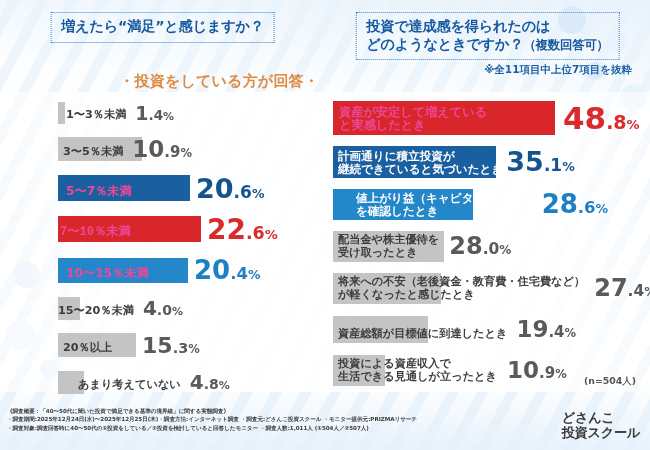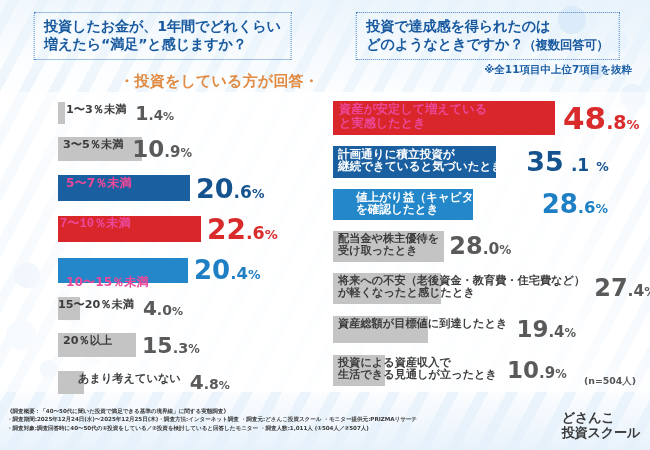--- a/index.html
+++ b/index.html
@@ -130,21 +130,21 @@
 
   .row {
     position: relative;
     display: flex;
     align-items: center;
   }
 
   .bar-wrap {
     position: relative;
     display: flex;
-    align-items: flex-start;
+    align-items: flex-end;
   }
   .bar {
     position: absolute;
     left: 0;
     top: 0;
     height: 100%;
     z-index: 0;
   }
   .bar-label {
     position: relative;
@@ -242,21 +242,20 @@
   <div class="dot" style="left:596px; top:108px; width:14px; height:14px;"></div>
 
   <div class="bg-center-veil"></div>
 </div>
 
 <div id="content">
 
   <section class="panel panel-left">
 
     <div class="title-box">
-      <div class="line">投資したお金が、1年間でどれくらい</div>
       <div class="line">増えたら“満足”と感じますか？</div>
     </div>
 
     <div class="respondent-note">・投資をしている方が回答・</div>
 
     <div class="rows rows-left">
 
       <div class="row" style="height:34px;">
         <div class="bar-wrap" style="height:22px;">
           <div class="bar b-gray" style="width:7px;"></div>
@@ -377,21 +376,21 @@
             <span style="font-size:19px;">.8</span>
             <span style="font-size:13px;">%</span>
         </div>
       </div>
 
       <div class="row" style="height:43px;">
         <div class="bar-wrap" style="height:32px;">
           <div class="bar b-navy" style="width:163px;"></div>
           <div class="bar-label lab-sm-w" style="padding-left:5px;"><span>計画通りに積立投資が</span><br><span>継続できていると気づいたとき</span></div>
         </div>
-        <div class="val c-navy" style="margin-left:20px;gap:7px;">
+        <div class="val c-navy" style="margin-left:0;">
           <span style="font-size:27px;">35</span>
             <span style="font-size:17px;">.1</span>
             <span style="font-size:12.5px;">%</span>
         </div>
       </div>
 
       <div class="row" style="height:42px;">
         <div class="bar-wrap" style="height:31px;">
           <div class="bar b-blue" style="width:140px;"></div>
           <div class="bar-label lab-sm-w" style="padding-left:23px;"><span>値上がり益（キャピタルゲイン）</span><br><span>を確認したとき</span></div>

